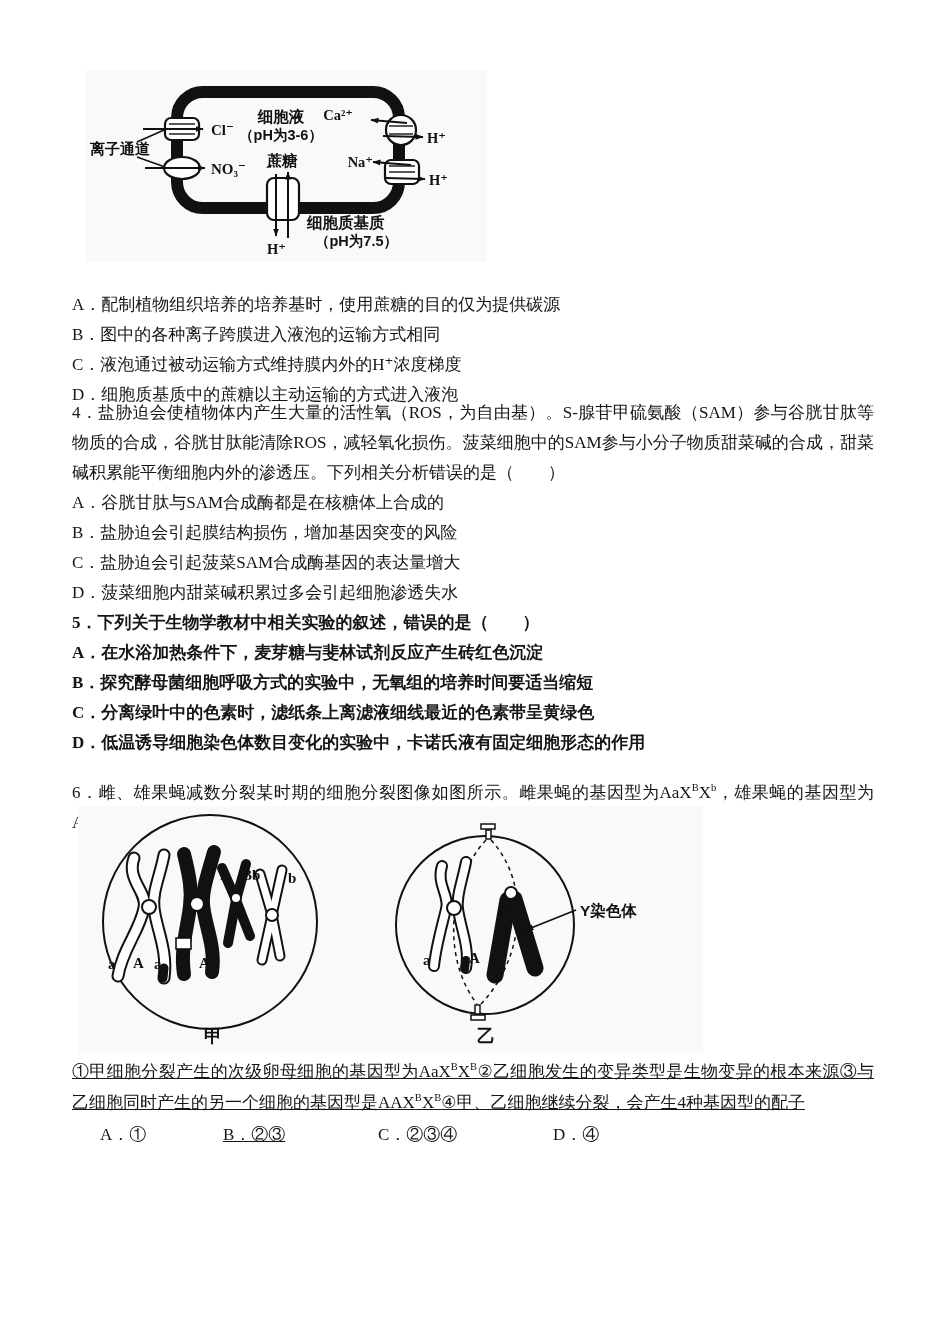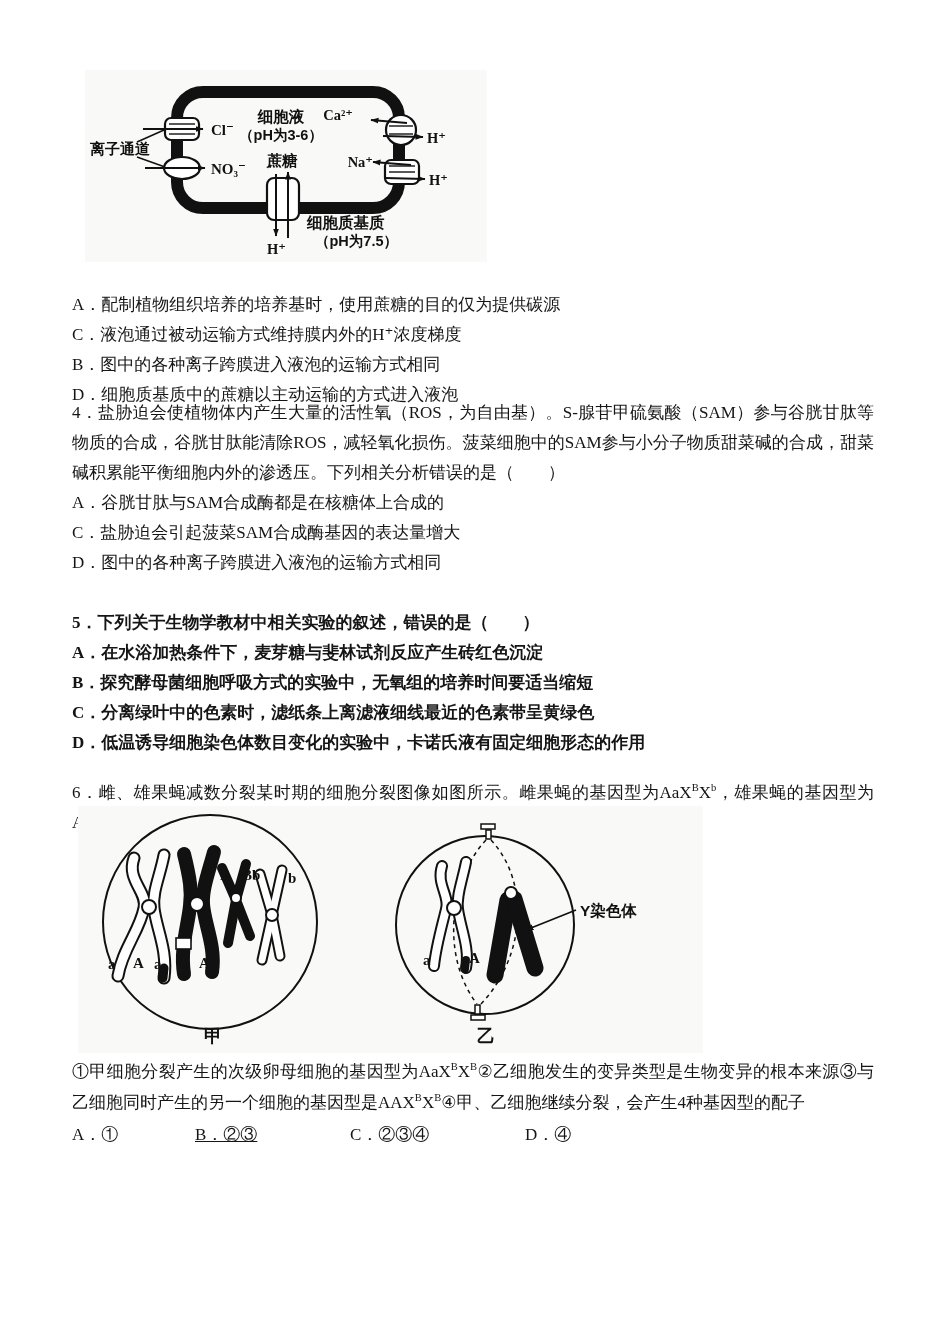--- a/index.html
+++ b/index.html
@@ -70,30 +70,31 @@
       <line x1="203" y1="168" x2="203" y2="102" stroke="#111" stroke-width="2" marker-end="url(#ah1)"></line>
       <text x="182" y="184" font-size="14.5" class="chem">H⁺</text>
 
       <text x="222" y="158" font-size="15.5" class="cjk-lab">细胞质基质</text>
       <text x="230" y="176" font-size="14.5" class="cjk-lab">（pH为7.5）</text>
     </svg>
   </div>
 
   <div class="tb" style="top:278px;margin-top:12px;">
     <p class="optline">A．配制植物组织培养的培养基时，使用蔗糖的目的仅为提供碳源</p>
+    <p class="optline">B．图中的各种离子跨膜进入液泡的运输方式相同</p>
     <p class="optline">C．液泡通过被动运输方式维持膜内外的H⁺浓度梯度</p>
-    <p class="optline">B．图中的各种离子跨膜进入液泡的运输方式相同</p>
     <p class="optline">D．细胞质基质中的蔗糖以主动运输的方式进入液泡</p>
   </div>
 
   <div class="tb" style="top:398px;">
     <p>4．盐胁迫会使植物体内产生大量的活性氧（ROS，为自由基）。S-腺苷甲硫氨酸（SAM）参与谷胱甘肽等物质的合成，谷胱甘肽能清除ROS，减轻氧化损伤。菠菜细胞中的SAM参与小分子物质甜菜碱的合成，甜菜碱积累能平衡细胞内外的渗透压。下列相关分析错误的是（　　）</p>
     <p class="optline">A．谷胱甘肽与SAM合成酶都是在核糖体上合成的</p>
+    <p class="optline">B．盐胁迫会引起膜结构损伤，增加基因突变的风险</p>
     <p class="optline">C．盐胁迫会引起菠菜SAM合成酶基因的表达量增大</p>
-    <p class="optline">D．图中的各种离子跨膜进入液泡的运输方式相同</p>
+    <p class="optline">D．菠菜细胞内甜菜碱积累过多会引起细胞渗透失水</p>
   </div>
 
   <div class="tb" style="top:608px;font-weight:bold;">
     <p class="optline">5．下列关于生物学教材中相关实验的叙述，错误的是（　　）</p>
     <p class="optline">A．在水浴加热条件下，麦芽糖与斐林试剂反应产生砖红色沉淀</p>
     <p class="optline">B．探究酵母菌细胞呼吸方式的实验中，无氧组的培养时间要适当缩短</p>
     <p class="optline">C．分离绿叶中的色素时，滤纸条上离滤液细线最近的色素带呈黄绿色</p>
     <p class="optline">D．低温诱导细胞染色体数目变化的实验中，卡诺氏液有固定细胞形态的作用</p>
   </div>
 
@@ -189,25 +190,25 @@
       <line x1="498" y1="104" x2="448" y2="124" stroke="#111" stroke-width="1.8" marker-end="url(#ah2)"></line>
       <text x="502" y="110" font-size="15.5" class="cjk-lab">Y染色体</text>
 
       <text x="345" y="159" font-size="15" class="chem">a</text>
       <text x="391" y="157" font-size="15" class="chem">A</text>
 
       <text x="399" y="236" font-size="18" class="cjk-lab">乙</text>
     </svg>
   </div>
 
-  <div class="tb" style="top:1056px;line-height:31px;">
+  <div class="tb" style="top:1056px;line-height:31px;text-decoration:underline;">
     <p>①甲细胞分裂产生的次级卵母细胞的基因型为AaX<sup>B</sup>X<sup>B</sup>②乙细胞发生的变异类型是生物变异的根本来源③与乙细胞同时产生的另一个细胞的基因型是AAX<sup>B</sup>X<sup>B</sup>④甲、乙细胞继续分裂，会产生4种基因型的配子</p>
   </div>
 
-  <div class="optrow" style="top:1120px;height:30px;">
+  <div class="optrow" style="top:1120px;height:30px;margin-left:28px;">
     <span style="left:0px;">A．①</span>
     <span style="left:123px;text-decoration:underline;">B．②③</span>
     <span style="left:278px;">C．②③④</span>
     <span style="left:453px;">D．④</span>
   </div>
 
 
 </div>
 
 </body></html>

